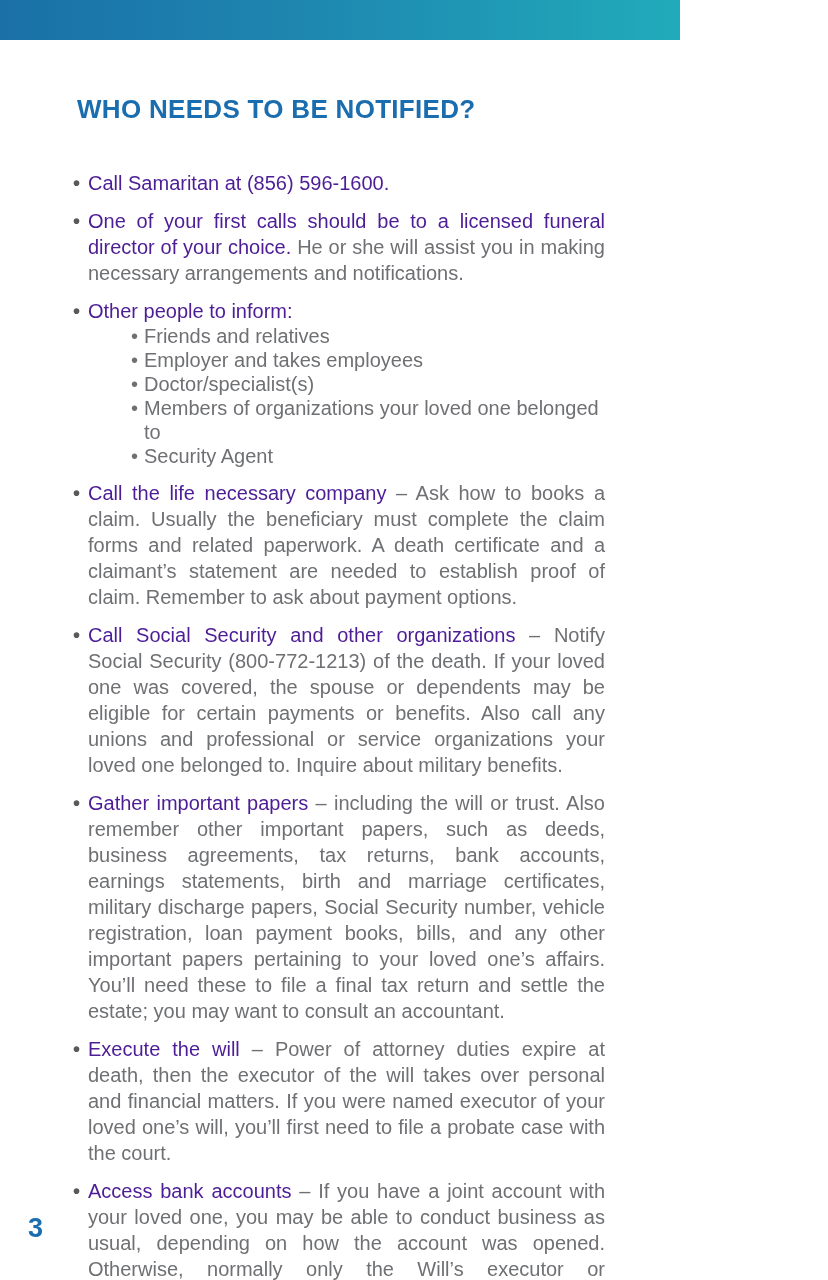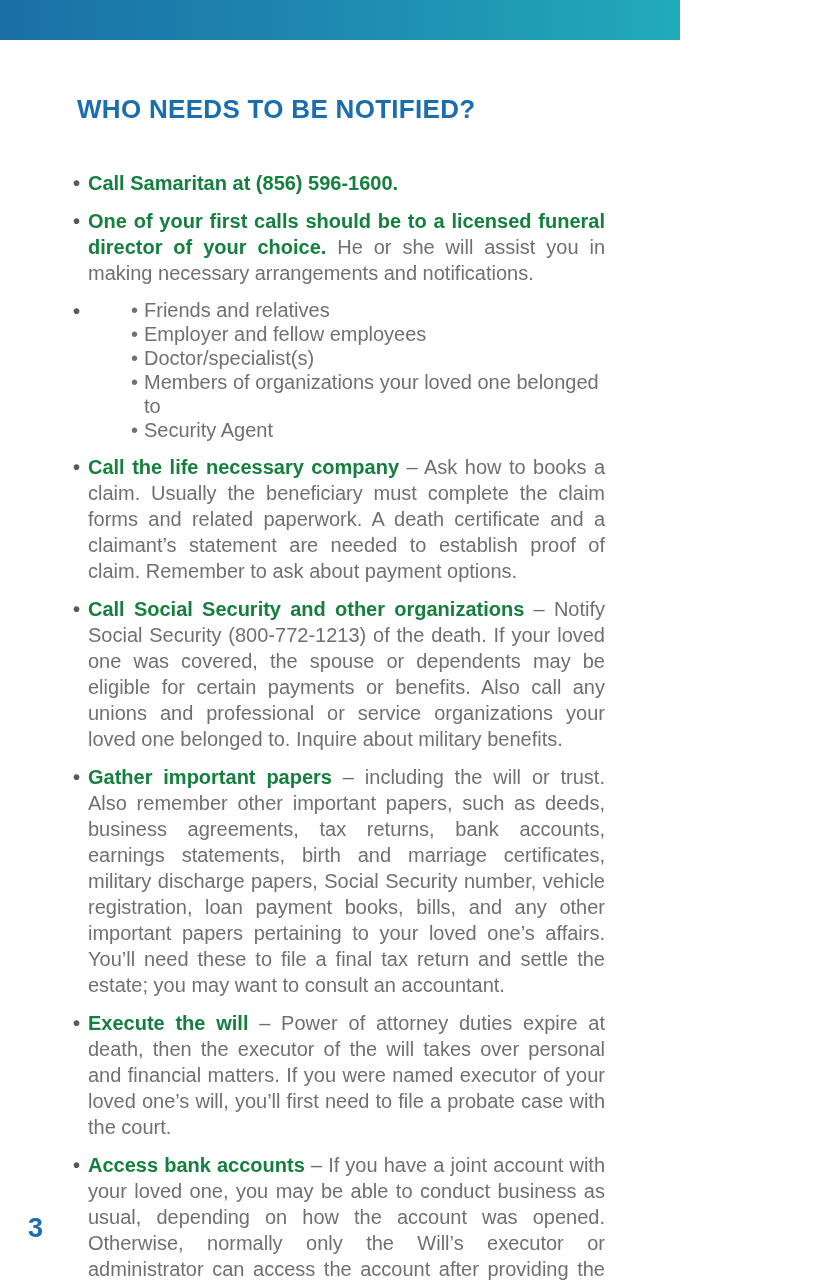--- a/index.html
+++ b/index.html
@@ -35,21 +35,21 @@
     line-height: 26px;
     color: #6f7073;
   }
   .marker {
     flex: 0 0 15px;
     color: #58595b;
     font-weight: bold;
   }
   .item-body { flex: 1; min-width: 0; }
   p.para { margin: 0; text-align: justify; }
-  .b { font-weight: bold; color: #15803d; }
+  .b { font-weight: normal; color: #4c1d95; }
   .r { color: #6f7073; }
   p.note {
     margin: 4px 0 0 0;
     font-size: 17px;
     line-height: 21px;
     text-align: justify;
     color: #6f7073;
   }
   ul.sub-list { list-style: none; margin: 0; padding: 0 0 0 43px; }
   li.sub-item {
@@ -91,28 +91,29 @@
       <li class="item">
         <span class="marker">•</span>
         <div class="item-body">
           <p class="para"><span class="b">One of your first calls should be to a licensed funeral director of your choice.</span><span class="r"> He or she will assist you in making necessary arrangements and notifications.</span></p>
         </div>
       </li>
 
       <li class="item">
         <span class="marker">•</span>
         <div class="item-body">
+          <p class="para"><span class="b">Other people to inform:</span><span class="r"></span></p>
           <ul class="sub-list">
             <li class="sub-item">
               <span class="sub-marker">•</span>
               <span>Friends and relatives</span>
             </li>
             <li class="sub-item">
               <span class="sub-marker">•</span>
-              <span>Employer and fellow employees</span>
+              <span>Employer and takes employees</span>
             </li>
             <li class="sub-item">
               <span class="sub-marker">•</span>
               <span>Doctor/specialist(s)</span>
             </li>
             <li class="sub-item">
               <span class="sub-marker">•</span>
               <span>Members of organizations your loved one belonged to</span>
             </li>
             <li class="sub-item">

